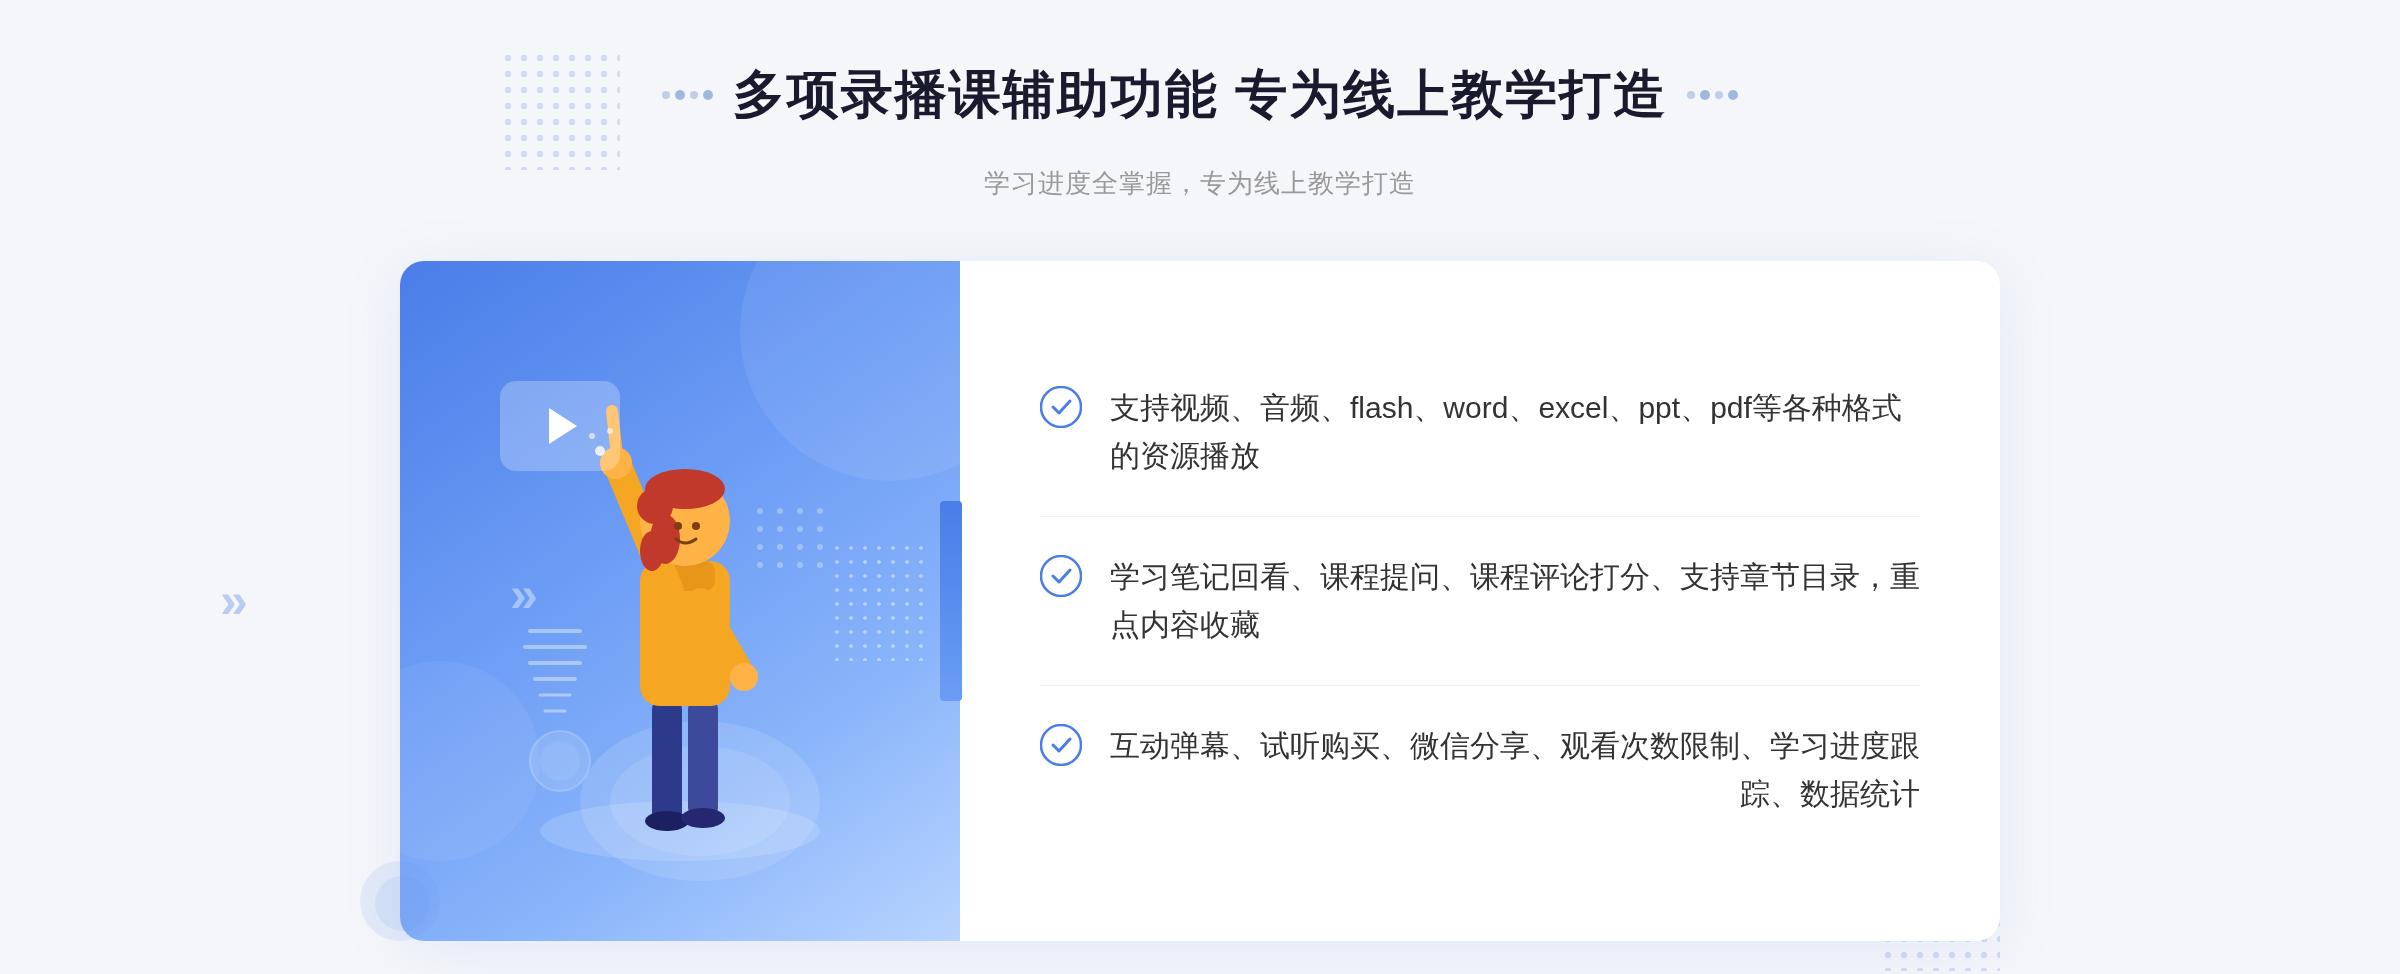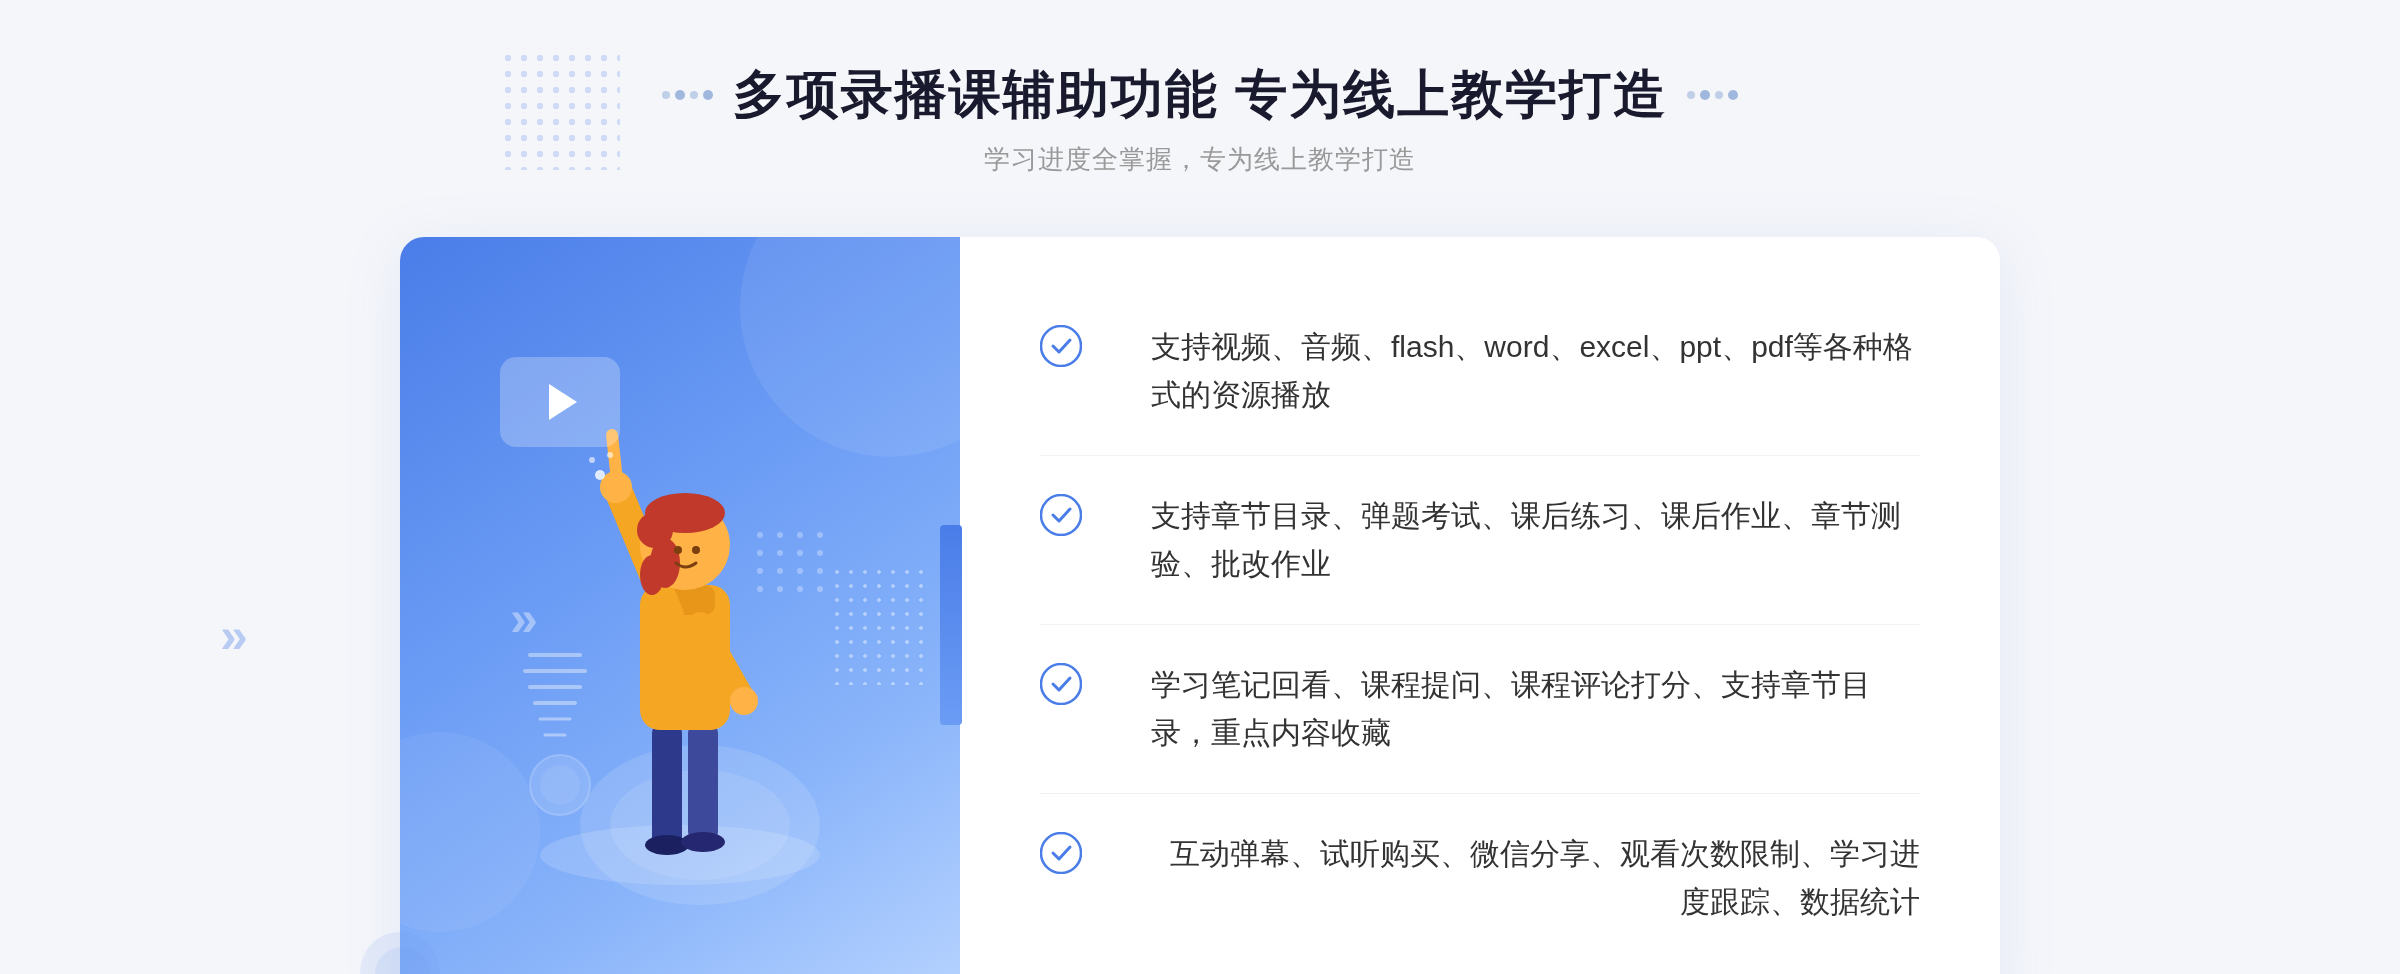--- a/index.html
+++ b/index.html
@@ -34,21 +34,21 @@
       text-align: center;
       margin-bottom: 60px;
       position: relative;
     }
 
     .header-title-wrapper {
       display: flex;
       align-items: center;
       justify-content: center;
       gap: 20px;
-      margin-bottom: 12px;
+      margin-bottom: 36px;
     }
 
     .title-dots {
       display: flex;
       gap: 5px;
       align-items: center;
     }
 
     .title-dot {
       width: 8px;
@@ -143,21 +143,20 @@
       flex-direction: column;
       justify-content: center;
       gap: 0;
     }
 
     .feature-item {
       display: flex;
       align-items: flex-start;
       padding: 36px 0;
       border-bottom: 1px solid #f0f2f8;
-      gap: 41px;
     }
 
     .feature-item:last-child {
       border-bottom: none;
       text-align: right;
     }
 
     .check-icon {
       width: 42px;
       height: 42px;
@@ -363,29 +362,20 @@
       <div class="feature-item">
         <div class="check-icon">
           <svg viewBox="0 0 42 42" xmlns="http://www.w3.org/2000/svg">
             <circle cx="21" cy="21" r="20" fill="none" stroke="#4a7de8" stroke-width="2.5"></circle>
             <polyline points="13,21 19,27 30,15" fill="none" stroke="#4a7de8" stroke-width="3" stroke-linecap="round" stroke-linejoin="round"></polyline>
           </svg>
         </div>
         <p class="feature-text">支持视频、音频、flash、word、excel、ppt、pdf等各种格式的资源播放</p>
       </div>
 
-      <div class="feature-item">
-        <div class="check-icon">
-          <svg viewBox="0 0 42 42" xmlns="http://www.w3.org/2000/svg">
-            <circle cx="21" cy="21" r="20" fill="none" stroke="#4a7de8" stroke-width="2.5"></circle>
-            <polyline points="13,21 19,27 30,15" fill="none" stroke="#4a7de8" stroke-width="3" stroke-linecap="round" stroke-linejoin="round"></polyline>
-          </svg>
-        </div>
-        <p class="feature-text">支持章节目录、弹题考试、课后练习、课后作业、章节测验、批改作业</p>
-      </div>
 
       <div class="feature-item">
         <div class="check-icon">
           <svg viewBox="0 0 42 42" xmlns="http://www.w3.org/2000/svg">
             <circle cx="21" cy="21" r="20" fill="none" stroke="#4a7de8" stroke-width="2.5"></circle>
             <polyline points="13,21 19,27 30,15" fill="none" stroke="#4a7de8" stroke-width="3" stroke-linecap="round" stroke-linejoin="round"></polyline>
           </svg>
         </div>
         <p class="feature-text">学习笔记回看、课程提问、课程评论打分、支持章节目录，重点内容收藏</p>
       </div>

